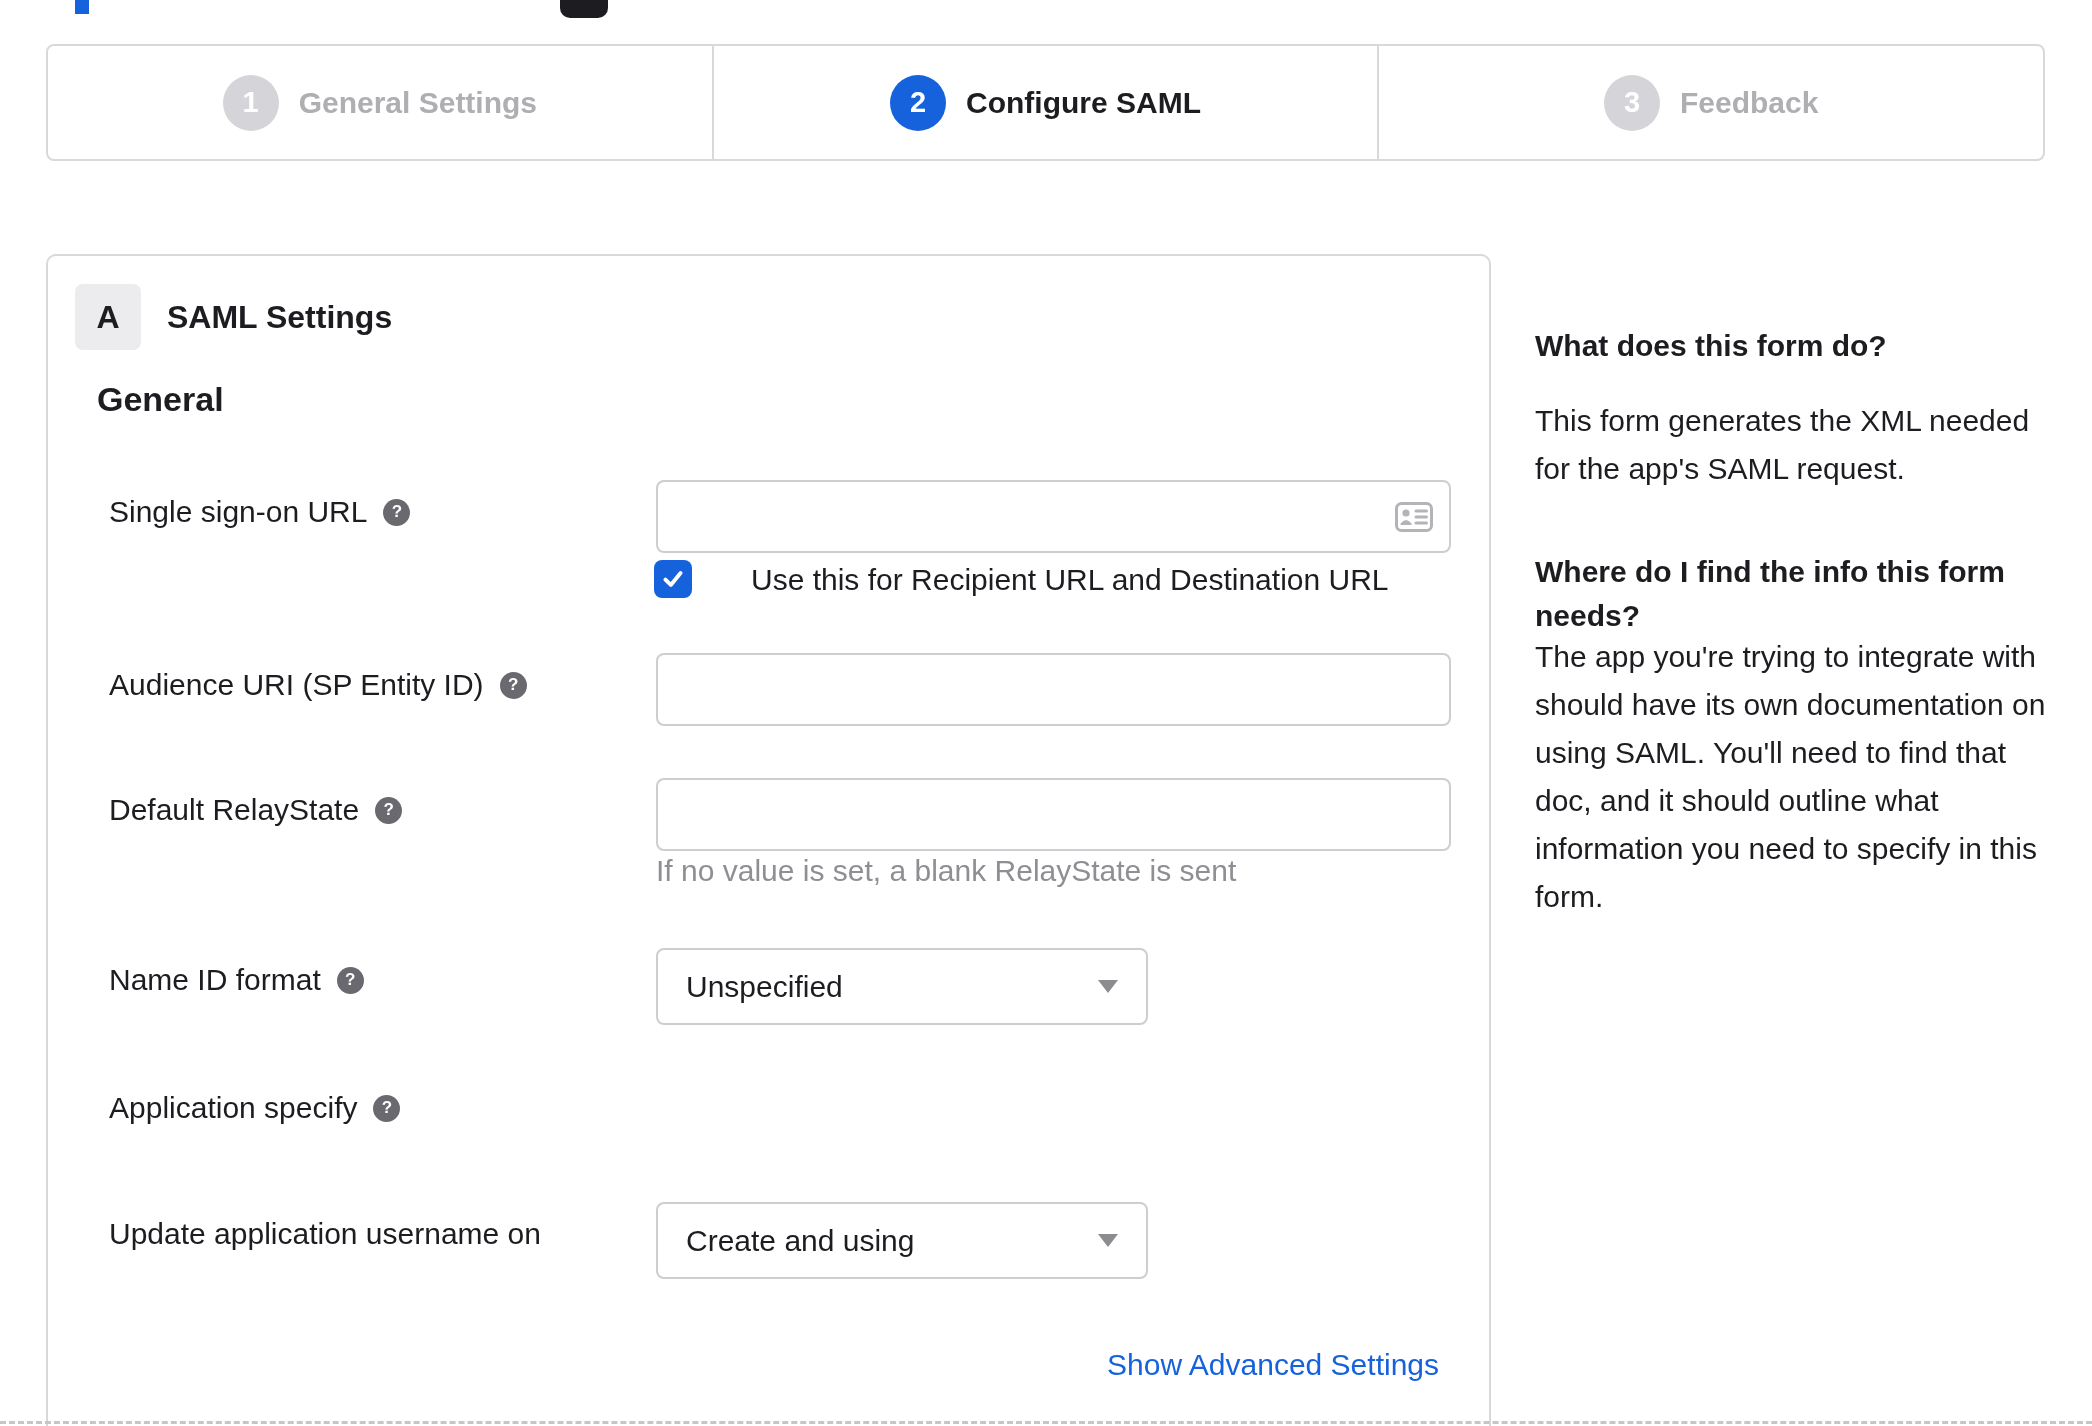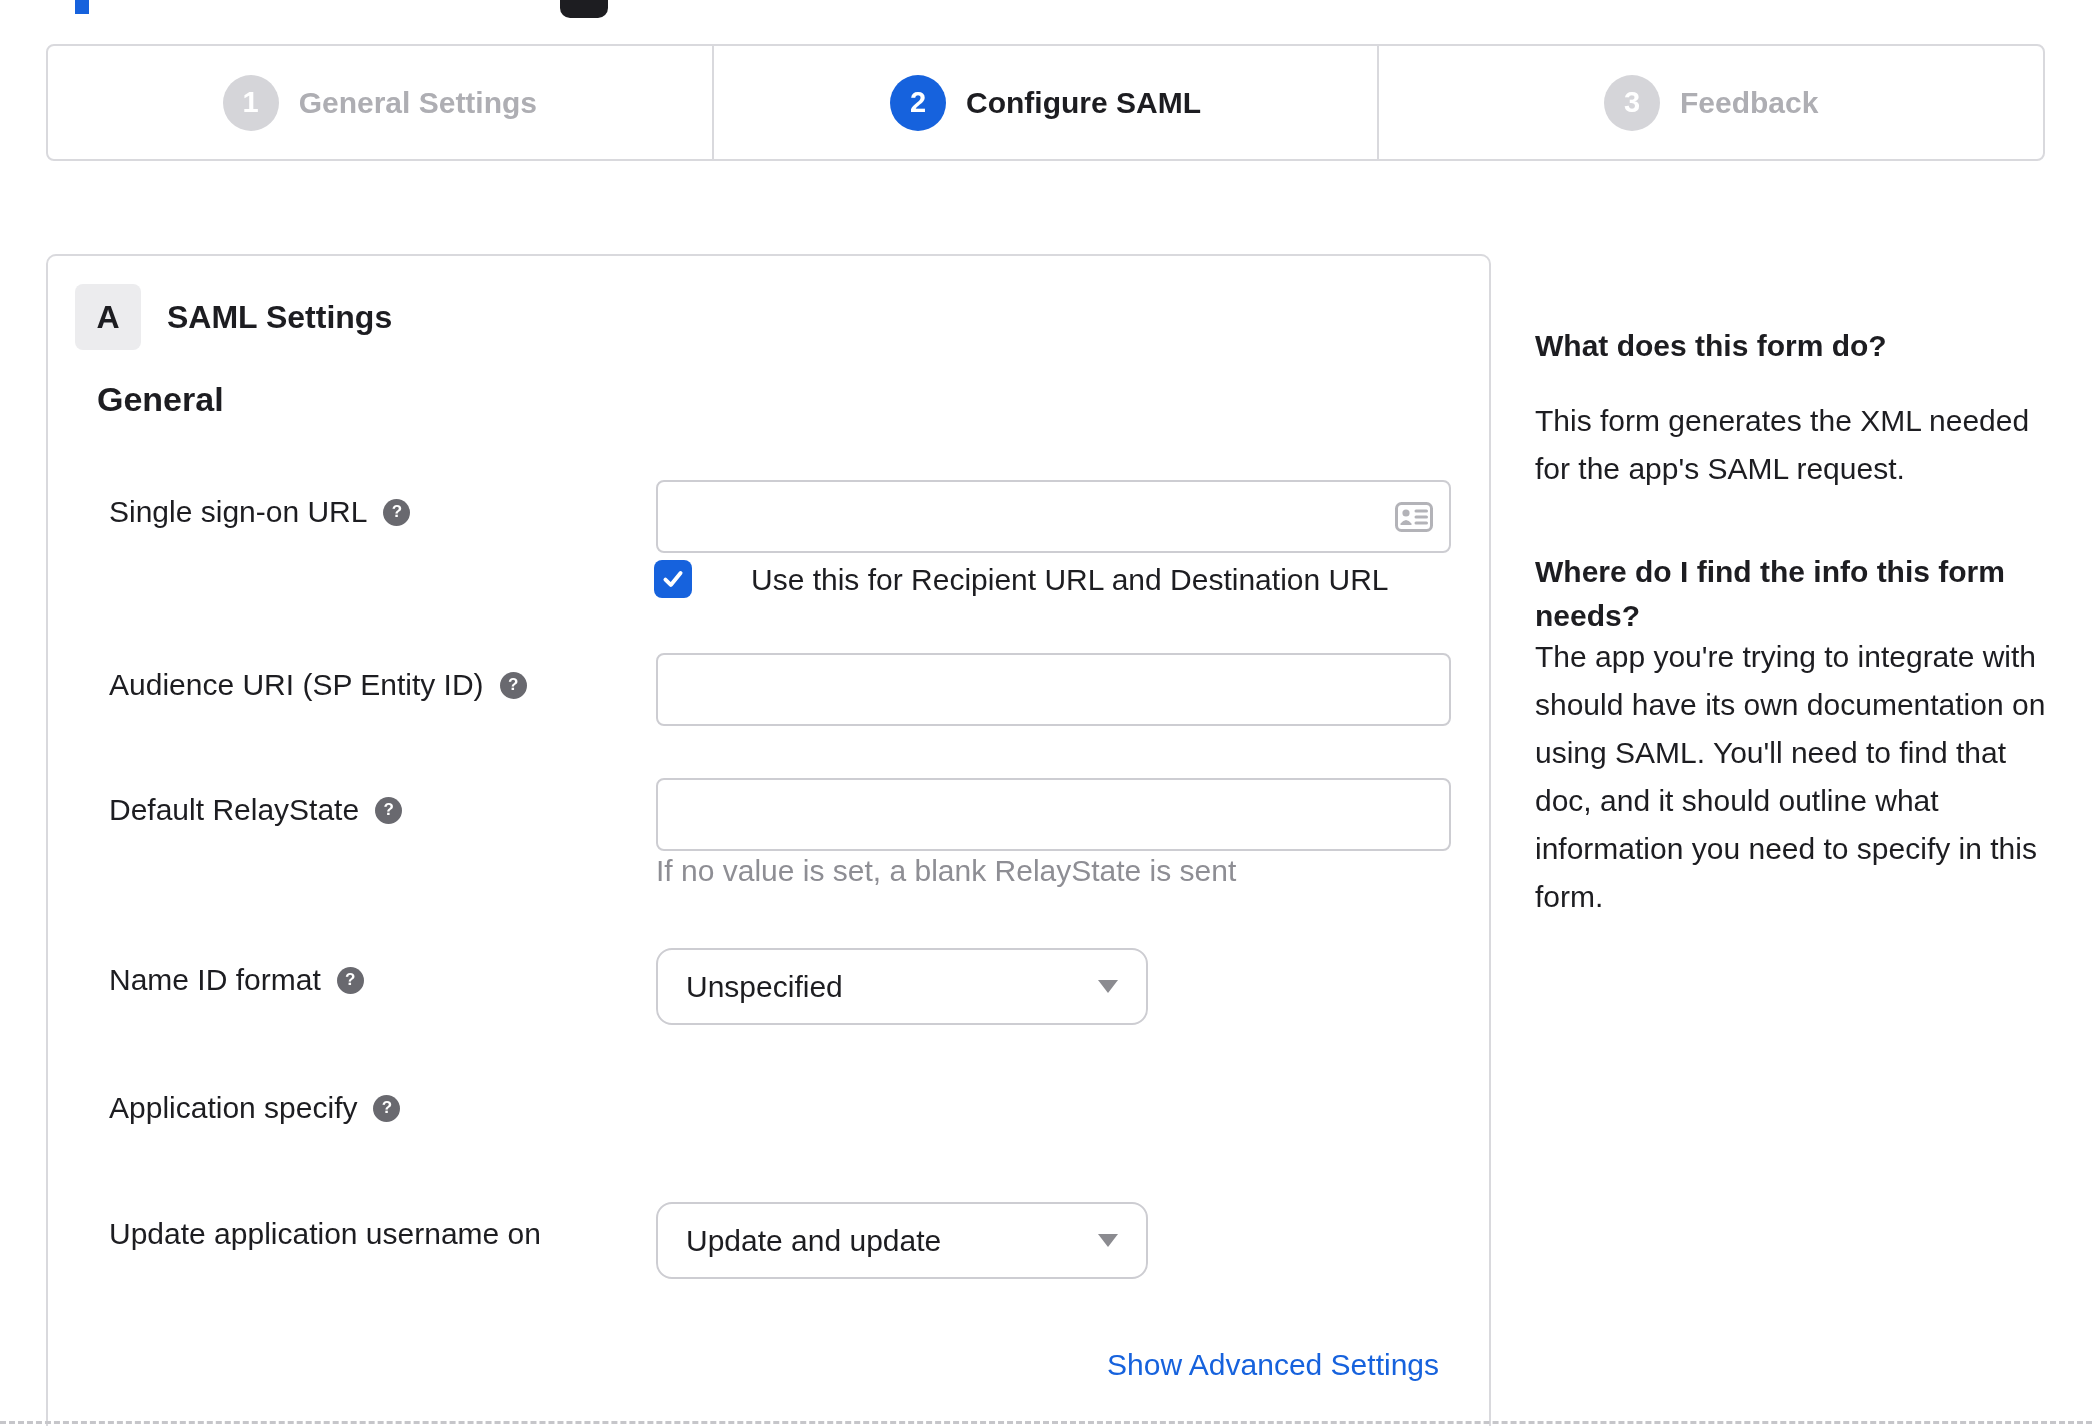--- a/index.html
+++ b/index.html
@@ -44,21 +44,21 @@
   .input-wrap { left:608px; width:795px; height:73px; }
   .input-wrap .text-input { left:0; top:0; width:100%; height:100%; position:absolute; }
   .card-icon { right:18px; top:50%; transform:translateY(-50%); }
 
   .checkbox { left:606px; width:38px; height:38px; background:#1662dd; border-radius:8px;
               display:flex; align-items:center; justify-content:center; cursor:pointer; }
   .cb-label { left:703px; font-size:30px; line-height:38px; }
 
   .hint { left:608px; font-size:30px; color:#8e8e94; }
 
-  .select { left:608px; width:492px; height:77px; border:2px solid #cdcdd2; border-radius:16px;
+  .select { left:608px; width:492px; height:77px; border:2px solid #cdcdd2; border-radius:8px;
             background:#fff; display:flex; align-items:center; justify-content:space-between;
             padding:0 28px; font-size:30px; cursor:pointer; }
   .caret { width:0; height:0; border-left:10px solid transparent; border-right:10px solid transparent;
            border-top:13px solid #8b8b90; flex:0 0 auto; }
 
   .adv-link { right:50px; top:1091px; font-size:30px; line-height:36px; font-weight:500;
               color:#1662dd; cursor:pointer; text-decoration:none; }
 
   
   .sidebar { left:1535px; top:0; width:557px; height:1390px; }
@@ -144,21 +144,21 @@
 
   <div class="abs field-label" style="top:834px">
     <span>Application specify</span>
     <span class="help-icon">?</span>
   </div>
 
   <div class="abs field-label" style="top:960px">
     <span>Update application username on</span>
   </div>
   <div class="abs select" style="top:946px">
-    <span>Update and update</span>
+    <span>Create and using</span>
     <span class="caret"></span>
   </div>
 
   <a class="abs adv-link" href="#">Show Advanced Settings</a>
 </div>
 
 <div class="abs sidebar">
   <div class="abs help-h q1-title">What does this form do?</div>
   <div class="abs help-p q1-body">This form generates the XML needed
 for the app's SAML request.</div>

